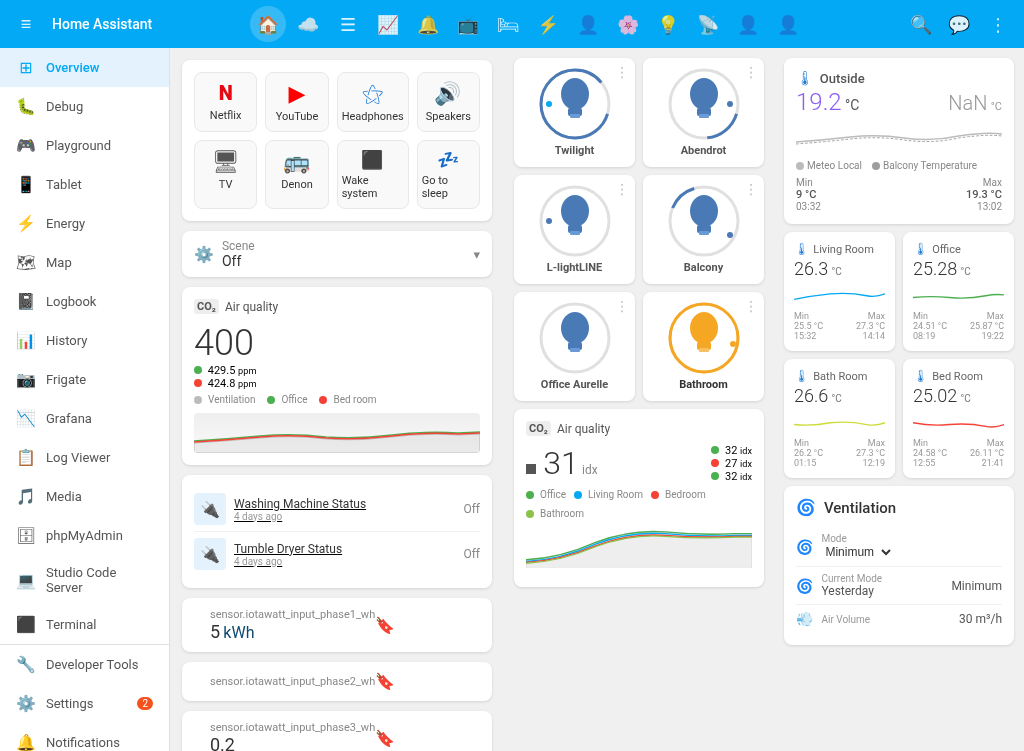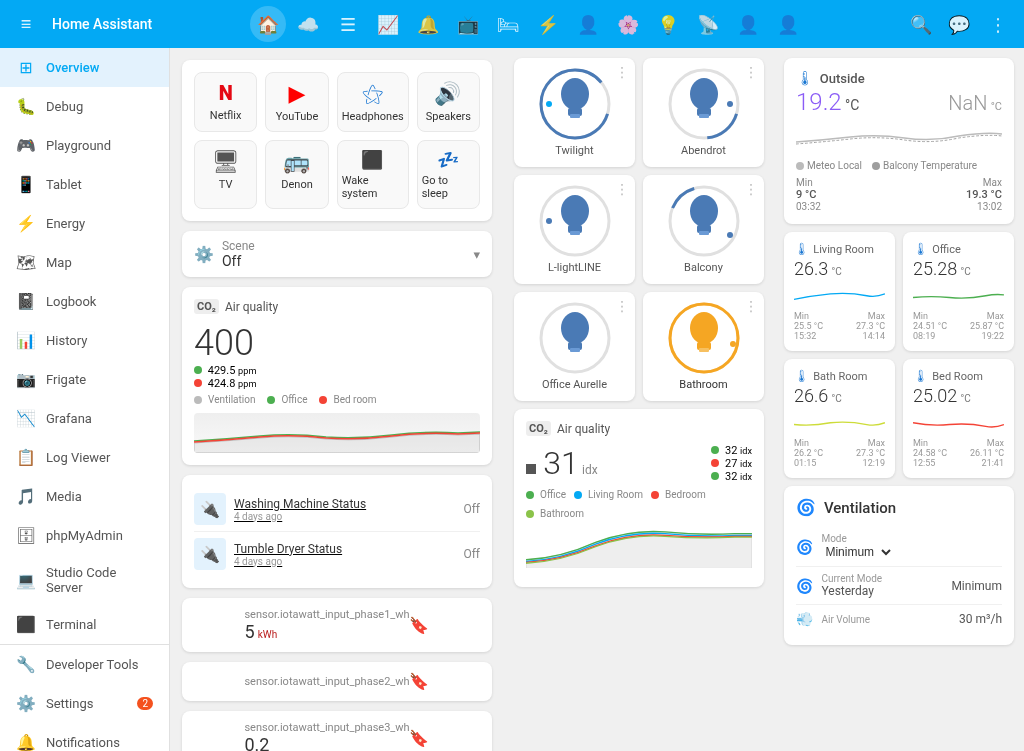--- a/index.html
+++ b/index.html
@@ -140,24 +140,24 @@
     .reduit-title { font-size: 16px; font-weight: 500; color: #333; margin-bottom: 10px; }
     .reduit-item { display: flex; align-items: center; padding: 6px 0; border-bottom: 1px solid #f0f0f0; gap: 8px; }
     .reduit-item:last-child { border-bottom: none; }
     .reduit-icon { width: 32px; height: 32px; background: #e3f2fd; border-radius: 4px; display: flex; align-items: center; justify-content: center; font-size: 16px; color: #1976d2; }
     .reduit-info { flex: 1; text-decoration: underline; }
     .reduit-name { font-size: 12px; color: #333; }
     .reduit-sub { font-size: 10px; color: #999; }
     .reduit-status { font-size: 12px; color: #888; }
 
     
-    .sensor-card { background: #fff; border-radius: 8px; padding: 10px 0; box-shadow: 0 1px 3px rgba(0,0,0,0.12); display: flex; align-items: center; justify-content: center; }
+    .sensor-card { background: #fff; border-radius: 8px; padding: 10px 28px; box-shadow: 0 1px 3px rgba(0,0,0,0.12); display: flex; align-items: center; justify-content: flex-start; }
     .sensor-name { font-size: 11px; color: #888; }
     .sensor-value { font-size: 18px; font-weight: 400; color: #333; }
-    .sensor-unit { font-size: 10px; color: #b91c1c; }
+    .sensor-unit { font-size: 16px; color: #0c4a6e; }
     .bookmark-icon { color: #ccc; font-size: 16px; }
 
     
     .lights-panel {
       width: 270px;
       overflow-y: auto;
       padding: 10px;
       background: #f0f0f0;
       display: flex;
       flex-direction: column;
@@ -178,21 +178,21 @@
       display: flex;
       flex-direction: column;
       align-items: center;
       position: relative;
       box-shadow: 0 1px 3px rgba(0,0,0,0.12);
       cursor: pointer;
     }
     .light-card .lc-menu { position: absolute; top: 6px; right: 6px; color: #bbb; font-size: 14px; cursor: pointer; }
     .light-bulb-wrap { width: 72px; height: 72px; position: relative; display: flex; align-items: center; justify-content: center; }
     .light-bulb-wrap svg { width: 72px; height: 72px; }
-    .light-name { font-size: 11px; color: #555; margin-top: 4px; text-align: center; }
+    .light-name { font-size: 11px; color: #555; margin-top: 4px; text-align: center; font-weight: bold; }
     .light-card.on .light-name { color: #333; }
 
     
     .temp-panel {
       width: 250px;
       overflow-y: auto;
       padding: 10px;
       background: #f0f0f0;
       display: flex;
       flex-direction: column;

